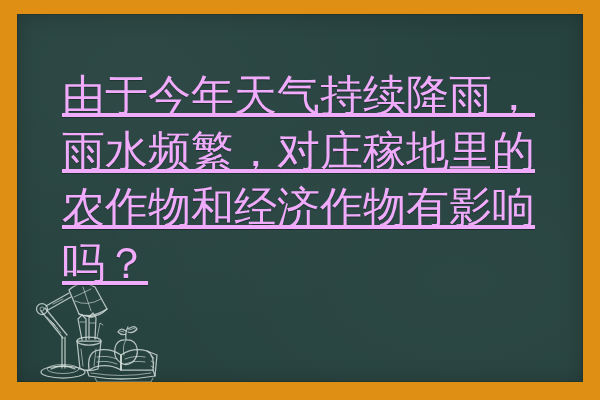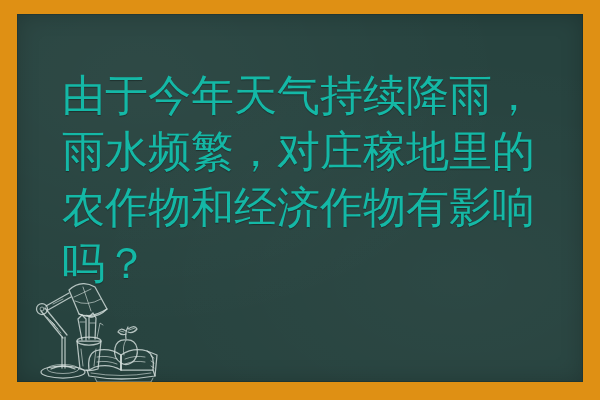--- a/index.html
+++ b/index.html
@@ -94,21 +94,21 @@
     opacity: 0.7;
   }
 </style>
 </head>
 <body>
 
 <div id="card" style="background: rgb(223, 144, 20);">
 
   <div id="chalkboard" style="background: rgb(39, 67, 63);">
 
-    <p id="question-text" style="color: #14b8a6;">由于今年天气持续降雨，雨水频繁，对庄稼地里的农作物和经济作物有影响吗？</p>
+    <p id="question-text" style="color: #f0abfc; text-decoration: underline;">由于今年天气持续降雨，雨水频繁，对庄稼地里的农作物和经济作物有影响吗？</p>
 
     <div id="chalk-drawing">
       <svg viewBox="0 0 175 105" xmlns="http://www.w3.org/2000/svg" aria-hidden="true">
 
         <g>
 
           <ellipse class="chalk-stroke" cx="38" cy="95" rx="22" ry="6"></ellipse>
           <ellipse class="chalk-stroke-thin" cx="38" cy="92" rx="16" ry="4.5"></ellipse>
           <path class="chalk-stroke" d="M26 92 Q38 86 50 92"></path>
 

